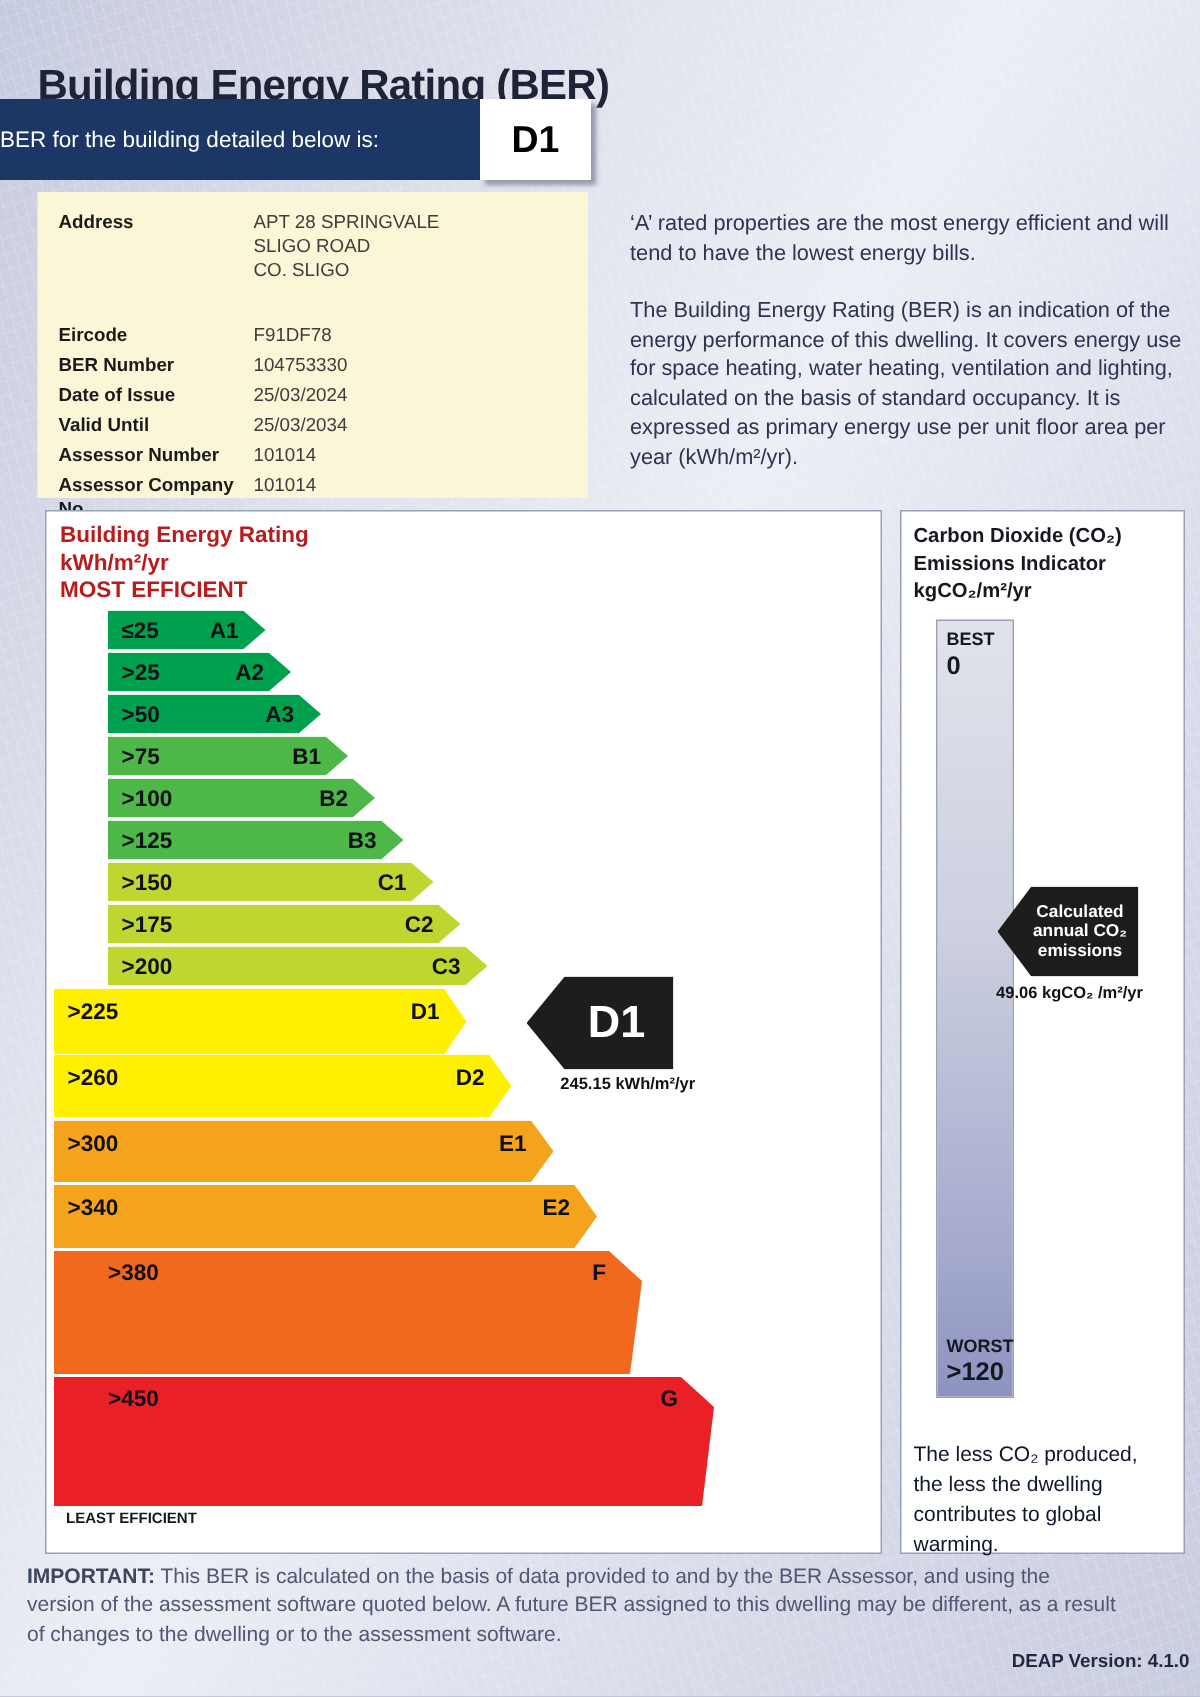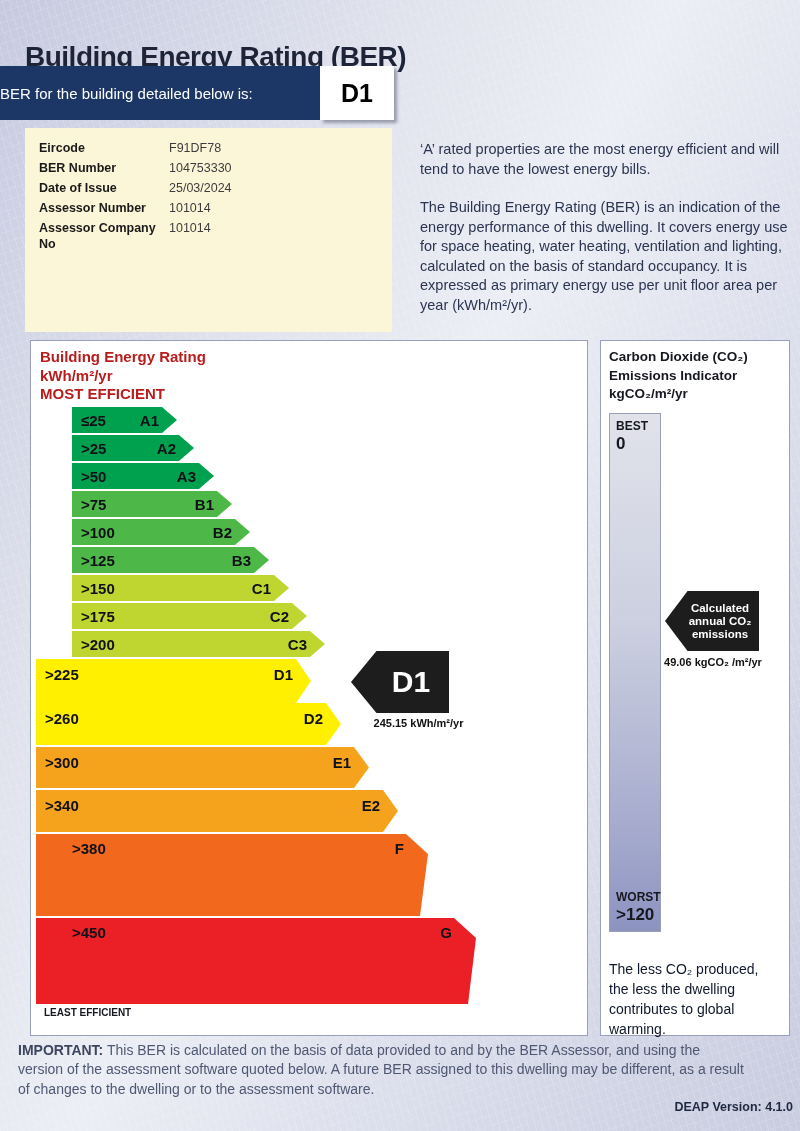--- a/index.html
+++ b/index.html
@@ -49,21 +49,21 @@
   .band-top{clip-path:polygon(0 0,calc(100% - 22px) 0,100% 20px,calc(100% - 8px) 100%,0 100%);
             align-items:flex-start;padding-top:6px;padding-right:24px;padding-left:36px;}
 
   .d1-arrow{position:absolute;left:320px;top:310px;width:98px;height:62px;background:#1d1d1d;color:#fff;
             clip-path:polygon(0 50%,26% 0,100% 0,100% 100%,26% 100%);
             display:flex;align-items:center;justify-content:center;padding-left:22px;box-sizing:border-box;
             font-size:30px;font-weight:bold;}
   .d1-value{position:absolute;left:335px;top:376px;width:105px;text-align:center;font-size:11px;font-weight:bold;color:#111;}
 
   .co2-header{position:absolute;left:8px;top:7px;font-size:13.5px;font-weight:bold;line-height:18.5px;color:#16181f;}
-  .co2-bar{position:absolute;left:8px;top:72px;width:52px;height:519px;border:1px solid #9aa0b8;box-sizing:border-box;
+  .co2-bar{position:absolute;left:23px;top:72px;width:52px;height:519px;border:1px solid #9aa0b8;box-sizing:border-box;
            background:linear-gradient(180deg,#e1e2ea 0%,#ccd0e0 40%,#a6abce 80%,#8d93c0 100%);
            display:flex;flex-direction:column;justify-content:space-between;padding:5px 0 6px 6px;color:#16181f;}
   .co2-cap{font-size:12px;font-weight:bold;line-height:15px;}
   .co2-num{font-size:17px;font-weight:bold;line-height:20px;}
   .co2-arrow{position:absolute;left:64px;top:250px;width:94px;height:60px;background:#1d1d1d;color:#fff;
              clip-path:polygon(0 50%,24% 0,100% 0,100% 100%,24% 100%);
              display:flex;flex-direction:column;align-items:center;justify-content:center;padding-left:16px;box-sizing:border-box;
              font-size:11.5px;font-weight:bold;line-height:13px;text-align:center;}
   .co2-value{position:absolute;left:56px;top:315px;width:112px;text-align:center;font-size:11px;font-weight:bold;color:#111;}
   .co2-note{position:absolute;left:8px;top:604px;width:172px;font-size:14px;line-height:20px;color:#0f172a;}
@@ -79,36 +79,50 @@
 
   <h1 class="page-title">Building Energy Rating (BER)</h1>
 
   <div class="banner">
     <span class="banner-label">BER for the building detailed below is:</span>
     <div class="rating-box">D1</div>
   </div>
 
   <div class="details-panel">
     <div>
+        <div class="detail-row gap-after">
+          <div class="detail-label">Address</div>
+          <div class="detail-value">
+            <div>APT 28  SPRINGVALE</div>
+            <div>SLIGO ROAD</div>
+            <div>CO. SLIGO</div>
+          </div>
+        </div>
         <div class="detail-row">
           <div class="detail-label">Eircode</div>
           <div class="detail-value">
             <div>F91DF78</div>
           </div>
         </div>
         <div class="detail-row">
           <div class="detail-label">BER Number</div>
           <div class="detail-value">
             <div>104753330</div>
           </div>
         </div>
         <div class="detail-row">
           <div class="detail-label">Date of Issue</div>
           <div class="detail-value">
             <div>25/03/2024</div>
+          </div>
+        </div>
+        <div class="detail-row">
+          <div class="detail-label">Valid Until</div>
+          <div class="detail-value">
+            <div>25/03/2034</div>
           </div>
         </div>
         <div class="detail-row">
           <div class="detail-label">Assessor Number</div>
           <div class="detail-value">
             <div>101014</div>
           </div>
         </div>
         <div class="detail-row">
           <div class="detail-label">Assessor Company No</div>

